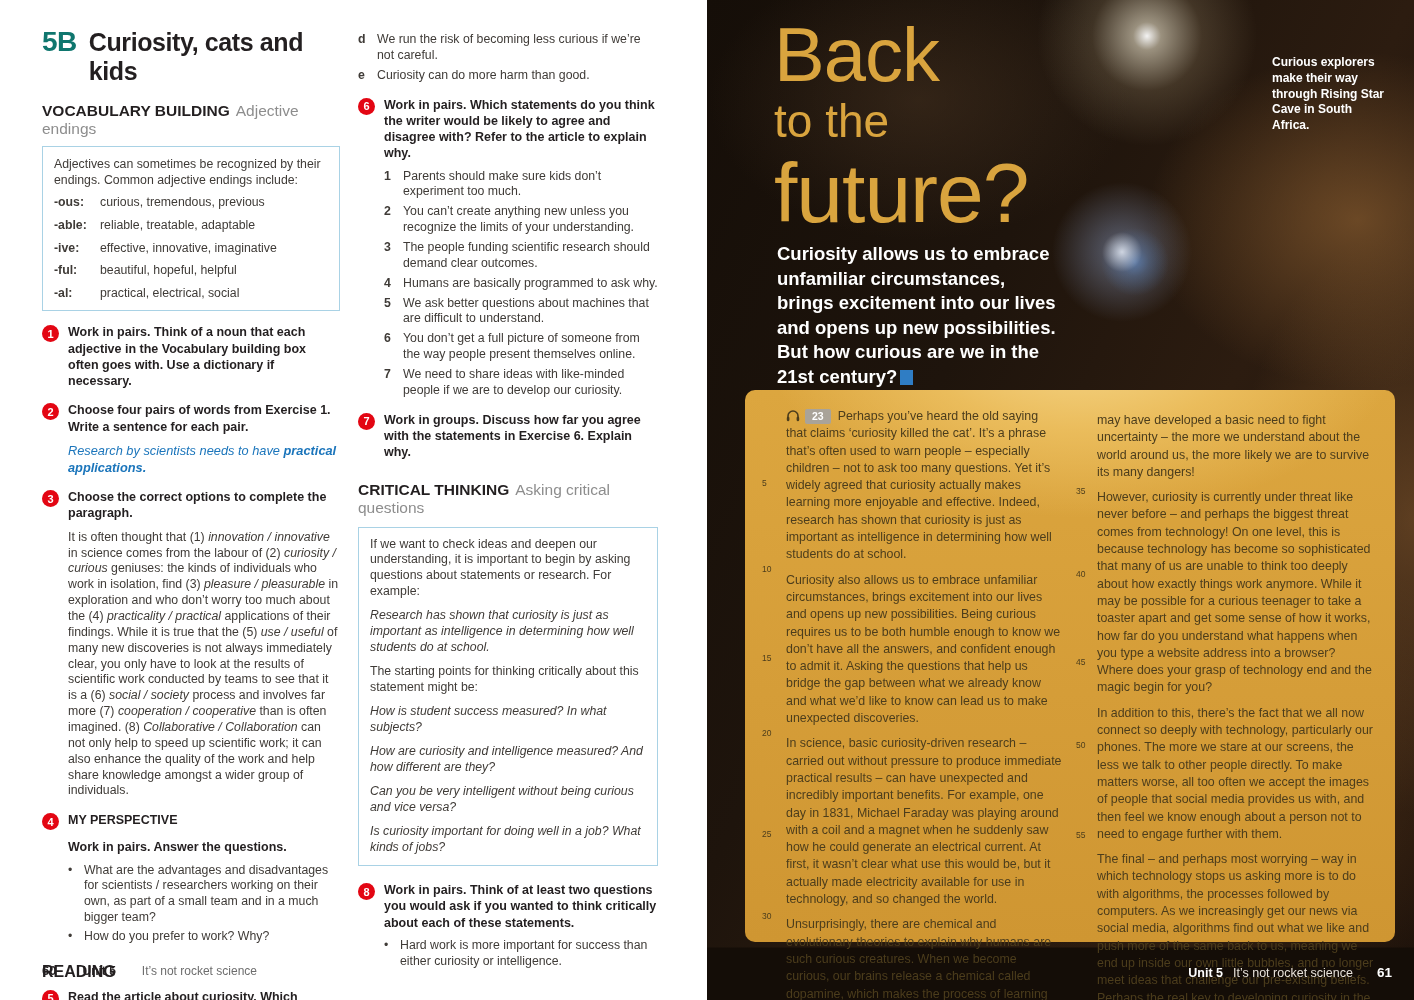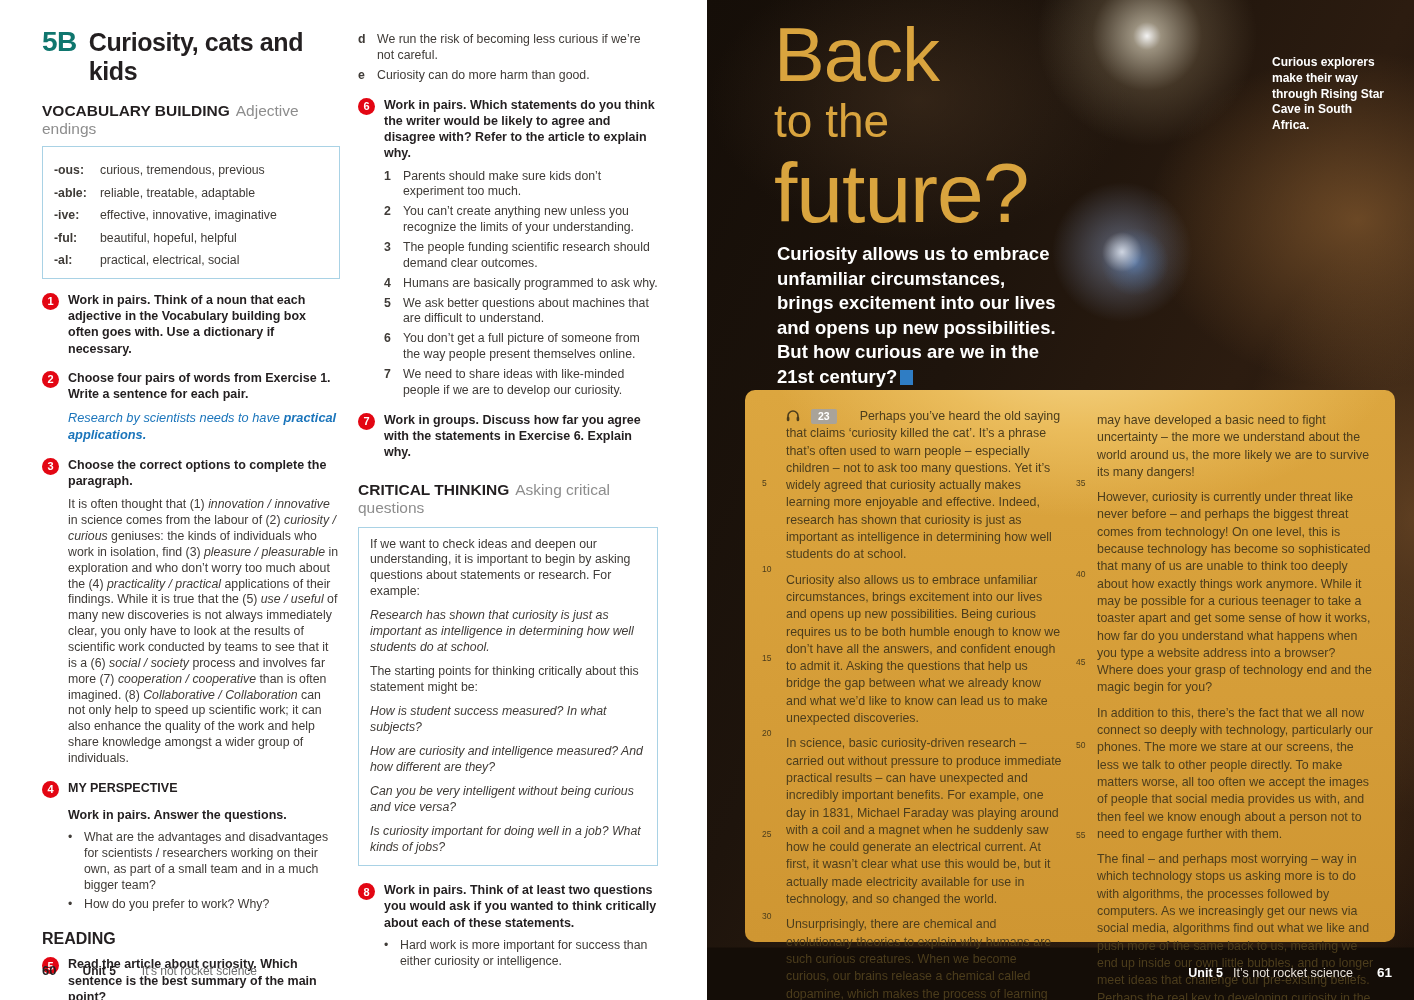--- a/index.html
+++ b/index.html
@@ -85,21 +85,21 @@
       linear-gradient(180deg,#dca63f 0%,#d59d38 55%,#cf9632 100%);
   }
   .art-col{position:absolute;top:18px;font-size:12.4px;line-height:17.3px;color:#4c3d1c;}
   .art-col p{margin:0 0 8px 0;}
   .art-col1{left:41px;width:276px;}
   .art-col2{left:352px;top:22px;width:277px;}
   .ln{position:absolute;font-size:8.5px;color:#4c3d1c;width:16px;}
   .ln.c1{left:17px;}
   .ln.c2{left:331px;}
 
-  .audio-wrap{display:inline-flex;align-items:center;gap:11px;margin-right:23px;vertical-align:-2px;}
+  .audio-wrap{display:inline-flex;align-items:center;gap:5px;margin-right:7px;vertical-align:-2px;}
   .track-badge{display:inline-block;background:#a9a399;color:#fff;font-weight:700;font-size:10.5px;
                padding:1px 7px;border-radius:2px;line-height:13px;}
 
   .footer-right{position:absolute;right:22px;bottom:20px;font-size:12.5px;color:#e8e2da;display:flex;gap:10px;align-items:baseline;}
   .footer-right .un{font-weight:700;color:#fff;}
   .footer-right .pn{font-weight:700;color:#fff;font-size:13.5px;margin-left:14px;}
 </style>
 </head>
 <body>
 
@@ -109,20 +109,21 @@
     <div class="title-row">
       <span class="sec-code">5B</span>
       <span class="sec-title">Curiosity, cats and kids</span>
     </div>
 
     <div class="band-head">
       <span>VOCABULARY BUILDING</span><span class="band-sub">Adjective endings</span>
     </div>
 
     <div class="info-box">
+      <div>Adjectives can sometimes be recognized by their endings. Common adjective endings include:</div>
       <div class="vrow">
           <span class="vend">-ous:</span>
           <span>curious, tremendous, previous</span>
         </div>
       <div class="vrow">
           <span class="vend">-able:</span>
           <span>reliable, treatable, adaptable</span>
         </div>
       <div class="vrow">
           <span class="vend">-ive:</span>
@@ -279,21 +280,21 @@
 
   <div class="article-intro">Curiosity allows us to embrace unfamiliar circumstances, brings excitement into our lives and opens up new possibilities. But how curious are we in the 21st century?</div>
 
   <div class="article-card">
     <span class="ln c1" style="top:88px;">5</span>
     <span class="ln c1" style="top:174px;">10</span>
     <span class="ln c1" style="top:263px;">15</span>
     <span class="ln c1" style="top:338px;">20</span>
     <span class="ln c1" style="top:439px;">25</span>
     <span class="ln c1" style="top:521px;">30</span>
-    <span class="ln c2" style="top:88px;">35</span>
+    <span class="ln c2" style="top:96px;">35</span>
     <span class="ln c2" style="top:179px;">40</span>
     <span class="ln c2" style="top:267px;">45</span>
     <span class="ln c2" style="top:350px;">50</span>
     <span class="ln c2" style="top:440px;">55</span>
 
     <div class="art-col art-col1">
       <p>
         <span class="audio-wrap">
           <svg width="14" height="12" viewBox="0 0 14 12">
             <path d="M2 10 V6 a5 5 0 0 1 10 0 V10" fill="none" stroke="#4c3d1c" stroke-width="1.6"></path>

